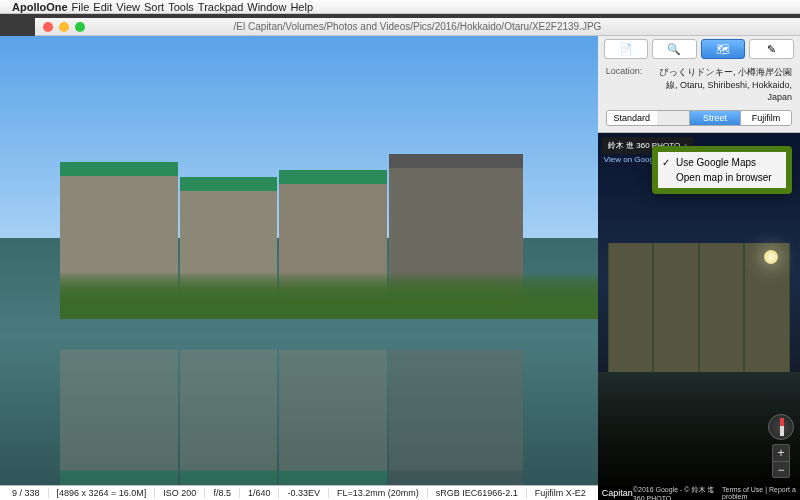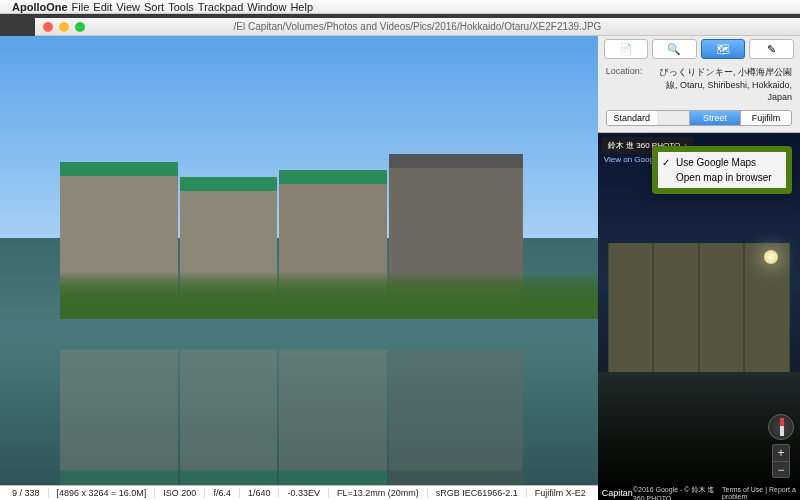--- a/index.html
+++ b/index.html
@@ -127,21 +127,21 @@
           <div class="bldg b1"></div>
             <div class="bldg b2"></div>
             <div class="bldg b3"></div>
             <div class="bldg b4"></div>
         </div>
       </div>
       <div class="statusbar">
         <span>9 / 338</span>
         <span>[4896 x 3264 = 16.0M]</span>
         <span>ISO 200</span>
-        <span>f/6.4</span>
+        <span>f/8.5</span>
         <span>1/640</span>
         <span>-0.33EV</span>
         <span>FL=13.2mm (20mm)</span>
         <span>sRGB IEC61966-2.1</span>
         <span>Fujifilm X-E2</span>
       </div>
     </div>
 
     <div class="inspector">
       <div class="insp-top">

